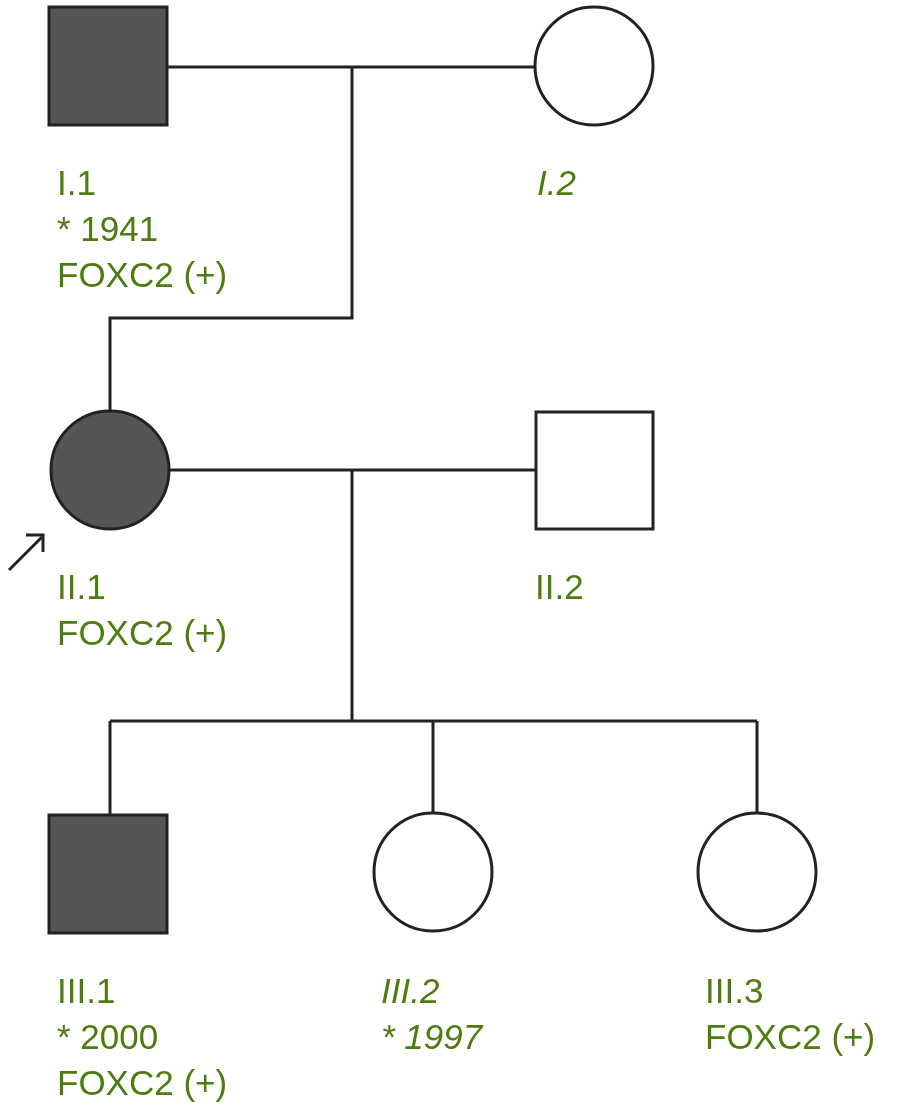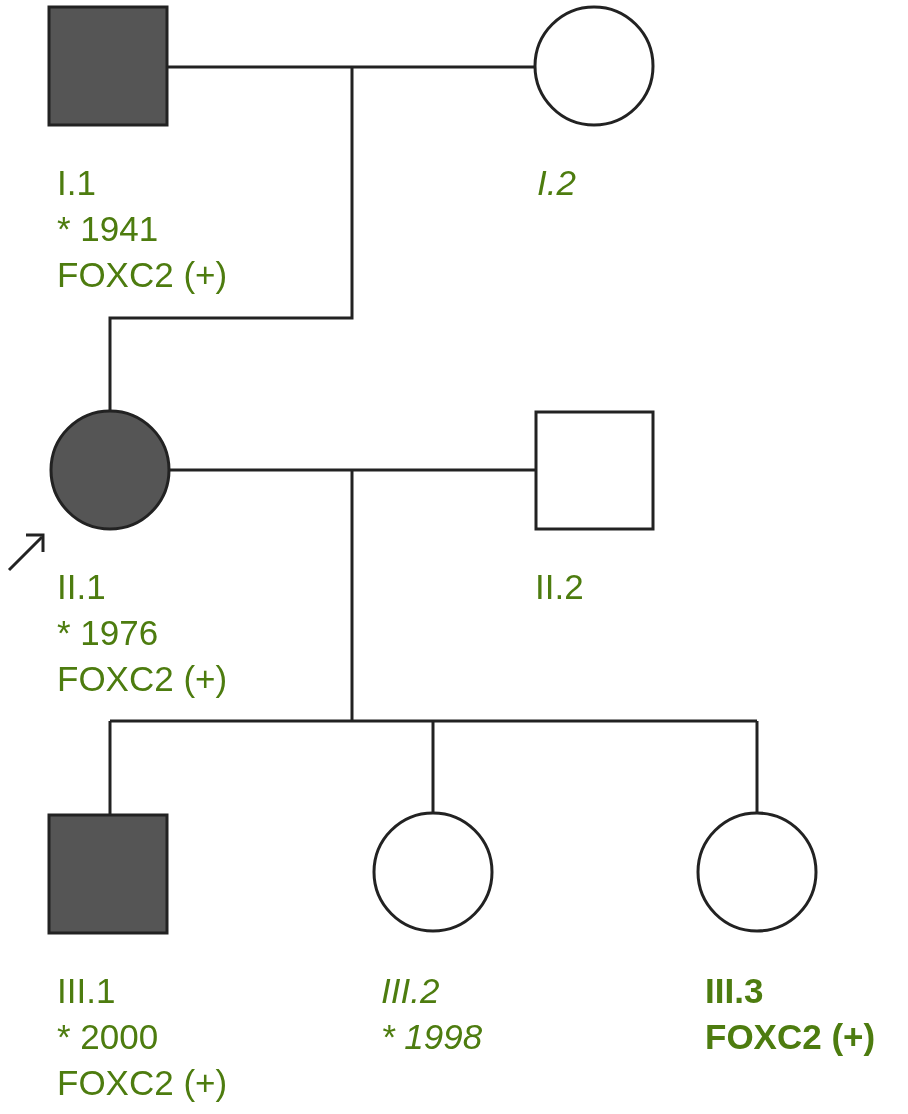--- a/index.html
+++ b/index.html
@@ -41,32 +41,31 @@
   <div>I.1</div>
   <div>* 1941</div>
   <div>FOXC2 (+)</div>
 </div>
 <div class="lbl" style="left:537px; top:160px;font-style:italic;">
   <div>I.2</div>
 </div>
 
 <div class="lbl" style="left:57px; top:564px;">
   <div>II.1</div>
-  <div>* 1976</div>
   <div>FOXC2 (+)</div>
 </div>
 <div class="lbl" style="left:535px; top:564px;">
   <div>II.2</div>
 </div>
 
 <div class="lbl" style="left:57px; top:968px;">
   <div>III.1</div>
   <div>* 2000</div>
   <div>FOXC2 (+)</div>
 </div>
 <div class="lbl" style="left:381px; top:968px;font-style:italic;">
   <div>III.2</div>
-  <div>* 1998</div>
+  <div>* 1997</div>
 </div>
-<div class="lbl" style="left:705px; top:968px;font-weight:bold;">
+<div class="lbl" style="left:705px; top:968px;">
   <div>III.3</div>
   <div>FOXC2 (+)</div>
 </div>
 
 </body></html>

